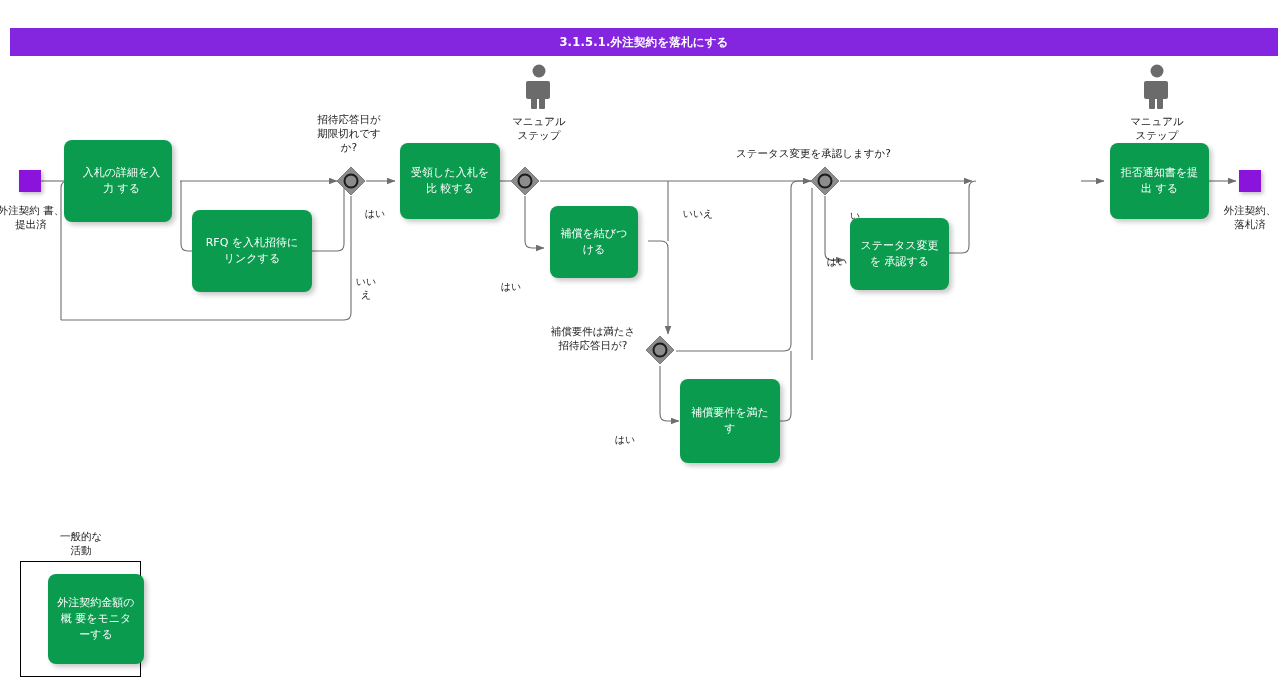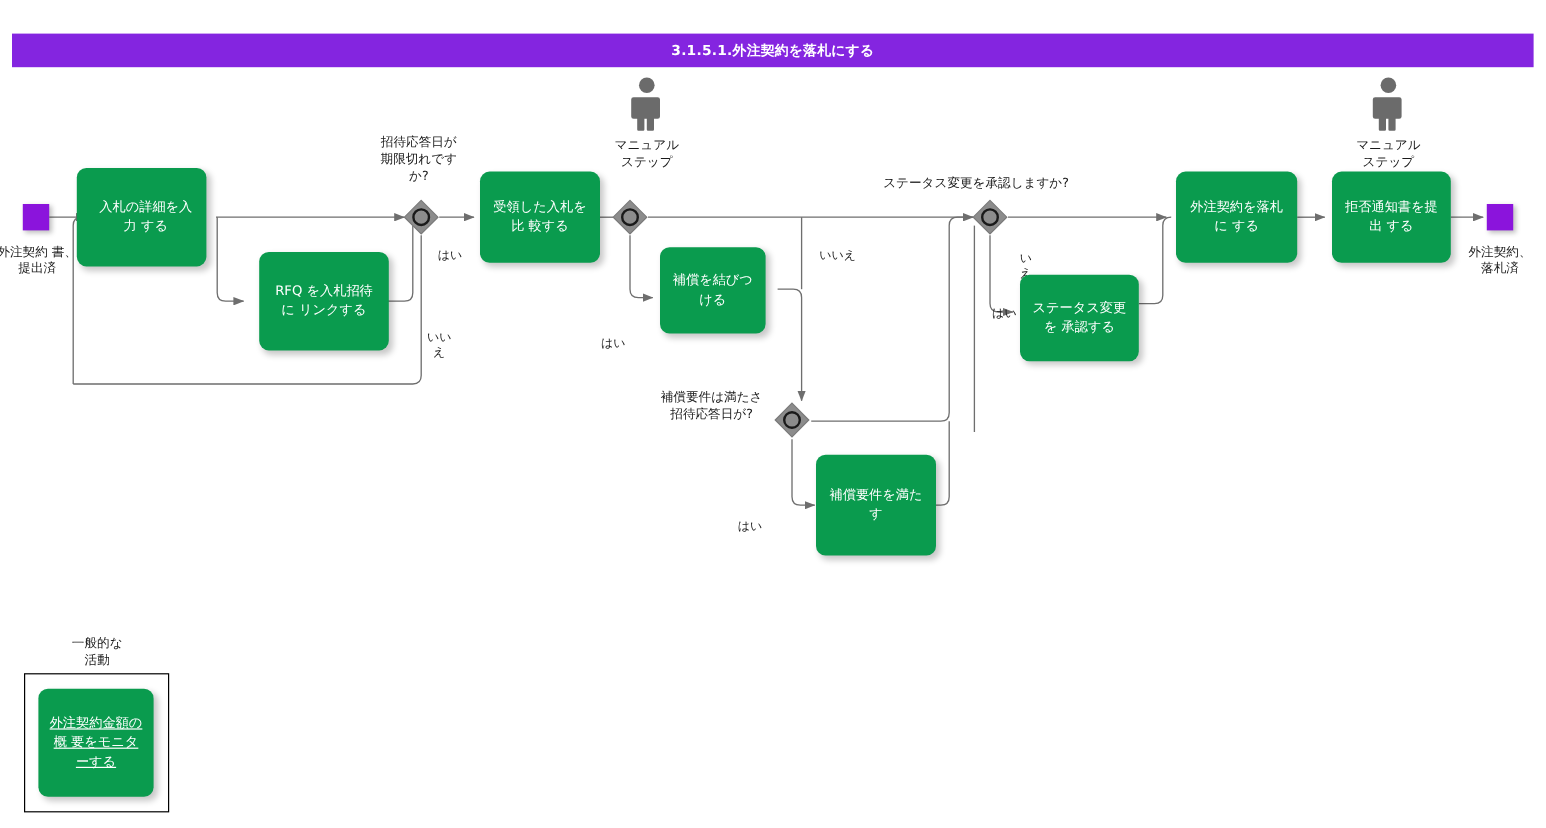--- a/index.html
+++ b/index.html
@@ -174,21 +174,21 @@
 
   <div class="node terminator" style="left:19px; top:170px;"></div>
   <div class="caption" style="left:-19px; top:203px; width:100px;">外注契約 書、
 提出済</div>
 
   <div class="node task" style="left:64px; top:140px; width:108px; height:82px;padding-left:15px;">
     <span>入札の詳細を入力
 する</span>
   </div>
 
-  <div class="node task" style="left:216px; top:210px; width:108px; height:82px;">
+  <div class="node task" style="left:192px; top:210px; width:120px; height:82px;">
     <span>RFQ を入札招待に
 リンクする</span>
   </div>
 
   <div class="caption" style="left:294px; top:112px; width:110px;">招待応答日が
 期限切れです
 か?</div>
   <div class="node decision" style="left:336px; top:166px;">
     <svg width="30" height="30" viewBox="0 0 30 30">
       <polygon points="15,1 29,15 15,29 1,15" fill="#8c8c8c" stroke="#7a7a7a" stroke-width="1"></polygon>
@@ -245,29 +245,25 @@
   <div class="node decision" style="left:810px; top:166px;">
     <svg width="30" height="30" viewBox="0 0 30 30">
       <polygon points="15,1 29,15 15,29 1,15" fill="#8c8c8c" stroke="#7a7a7a" stroke-width="1"></polygon>
       <circle cx="15" cy="15" r="6.5" fill="#8c8c8c" stroke="#1a1a1a" stroke-width="2"></circle>
     </svg>
   </div>
   <div class="edge-label" style="left:845px; top:162px; width:20px;">い
 え</div>
   <div class="edge-label" style="left:820px; top:208px; width:34px;">はい</div>
 
-  <div class="node task" style="left:850px; top:218px; width:99px; height:72px;margin-top:11px;">
+  <div class="node task" style="left:850px; top:218px; width:99px; height:72px;">
     <span>ステータス変更を
 承認する</span>
   </div>
 
-  <div class="node task" style="left:980px; top:143px; width:101px; height:76px;">
-    <span>外注契約を落札に
-する</span>
-  </div>
 
   <div class="actor-icon" style="left:1142px; top:64px;">
     <svg width="30" height="46" viewBox="0 0 30 46">
       <circle cx="15" cy="7" r="6.5" fill="#6b6b6b"></circle>
       <path d="M6,17 h18 a2,2 0 0 1 2,2 v14 a2,2 0 0 1 -2,2 h-3 v9 a1,1 0 0 1 -1,1 h-4 a1,1 0 0 1 -1,-1 v-9 h-2 v9 a1,1 0 0 1 -1,1 h-4 a1,1 0 0 1 -1,-1 v-9 h-3 a2,2 0 0 1 -2,-2 v-14 a2,2 0 0 1 2,-2 z" fill="#6b6b6b"></path>
     </svg>
   </div>
   <div class="caption" style="left:1107px; top:114px; width:100px;">マニュアル
 ステップ</div>
 
@@ -276,18 +272,18 @@
 する</span>
   </div>
 
   <div class="node terminator" style="left:1239px; top:170px;"></div>
   <div class="caption" style="left:1202px; top:203px; width:96px;">外注契約、
 落札済</div>
 
   <div class="caption" style="left:31px; top:529px; width:100px;">一般的な
 活動</div>
   <div class="group-box" style="left:20px; top:561px; width:121px; height:116px;"></div>
-  <div class="node task" style="left:32px; top:574px; width:96px; height:90px;text-decoration:underline;">
+  <div class="node task" style="left:48px; top:574px; width:96px; height:90px;">
     <span>外注契約金額の概
 要をモニターする</span>
   </div>
 
 </div>
 
 </body></html>

